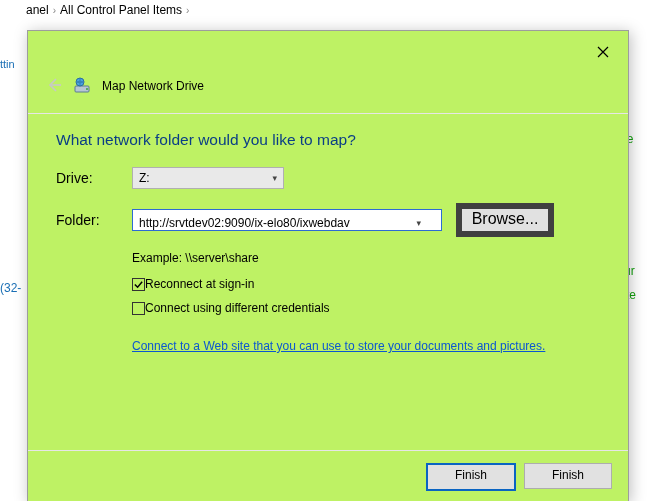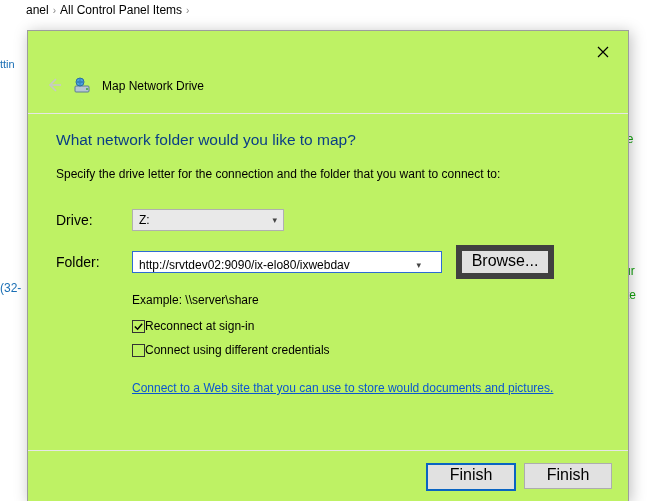--- a/index.html
+++ b/index.html
@@ -201,21 +201,21 @@
     right: 16px;
     bottom: 10px;
     display: flex;
     gap: 8px;
   }
   .btn {
     width: 86px;
     height: 24px;
     background: #e1e1e1;
     border: 1px solid #adadad;
-    font-size: 16px;
+    font-size: 12px;
     text-align: center;
     line-height: 22px;
     cursor: pointer;
   }
   .btn.primary {
     border: 2px solid #0a64c2;
     line-height: 20px;
   }
   .chev-down {
     font-size: 9px;
@@ -268,21 +268,20 @@
         <path d="M3 5 Q6 3 9 5 M3 5 Q6 7 9 5 M6 1 L6 9" stroke="#2b6fa0" stroke-width="0.6" fill="none"></path>
       </svg>
     </span>
     <span class="dialog-title">Map Network Drive</span>
   </div>
 
   <hr class="hr-top">
 
   <div class="content">
     <div class="big-question">What network folder would you like to map?</div>
-    <div class="instruction">Specify the drive letter for the connection and the folder that you want to connect to:</div>
 
     <div class="form-row">
       <div class="form-label">Drive:</div>
       <div class="drive-select">
         <span>Z:</span>
         <span class="chev-down">▾</span>
       </div>
     </div>
 
     <div class="form-row">
@@ -304,21 +303,21 @@
             </svg>
         </div>
         <span>Reconnect at sign-in</span>
       </div>
 
       <div class="check-row">
         <div class="checkbox"></div>
         <span>Connect using different credentials</span>
       </div>
 
-      <span class="webdav-link">Connect to a Web site that you can use to store would documents and pictures.</span>
+      <span class="webdav-link">Connect to a Web site that you can use to store your documents and pictures.</span>
     </div>
   </div>
 
   <hr class="hr-bottom">
 
   <div class="footer-buttons">
     <div class="btn primary">Finish</div>
     <div class="btn">Finish</div>
   </div>
 </div>

